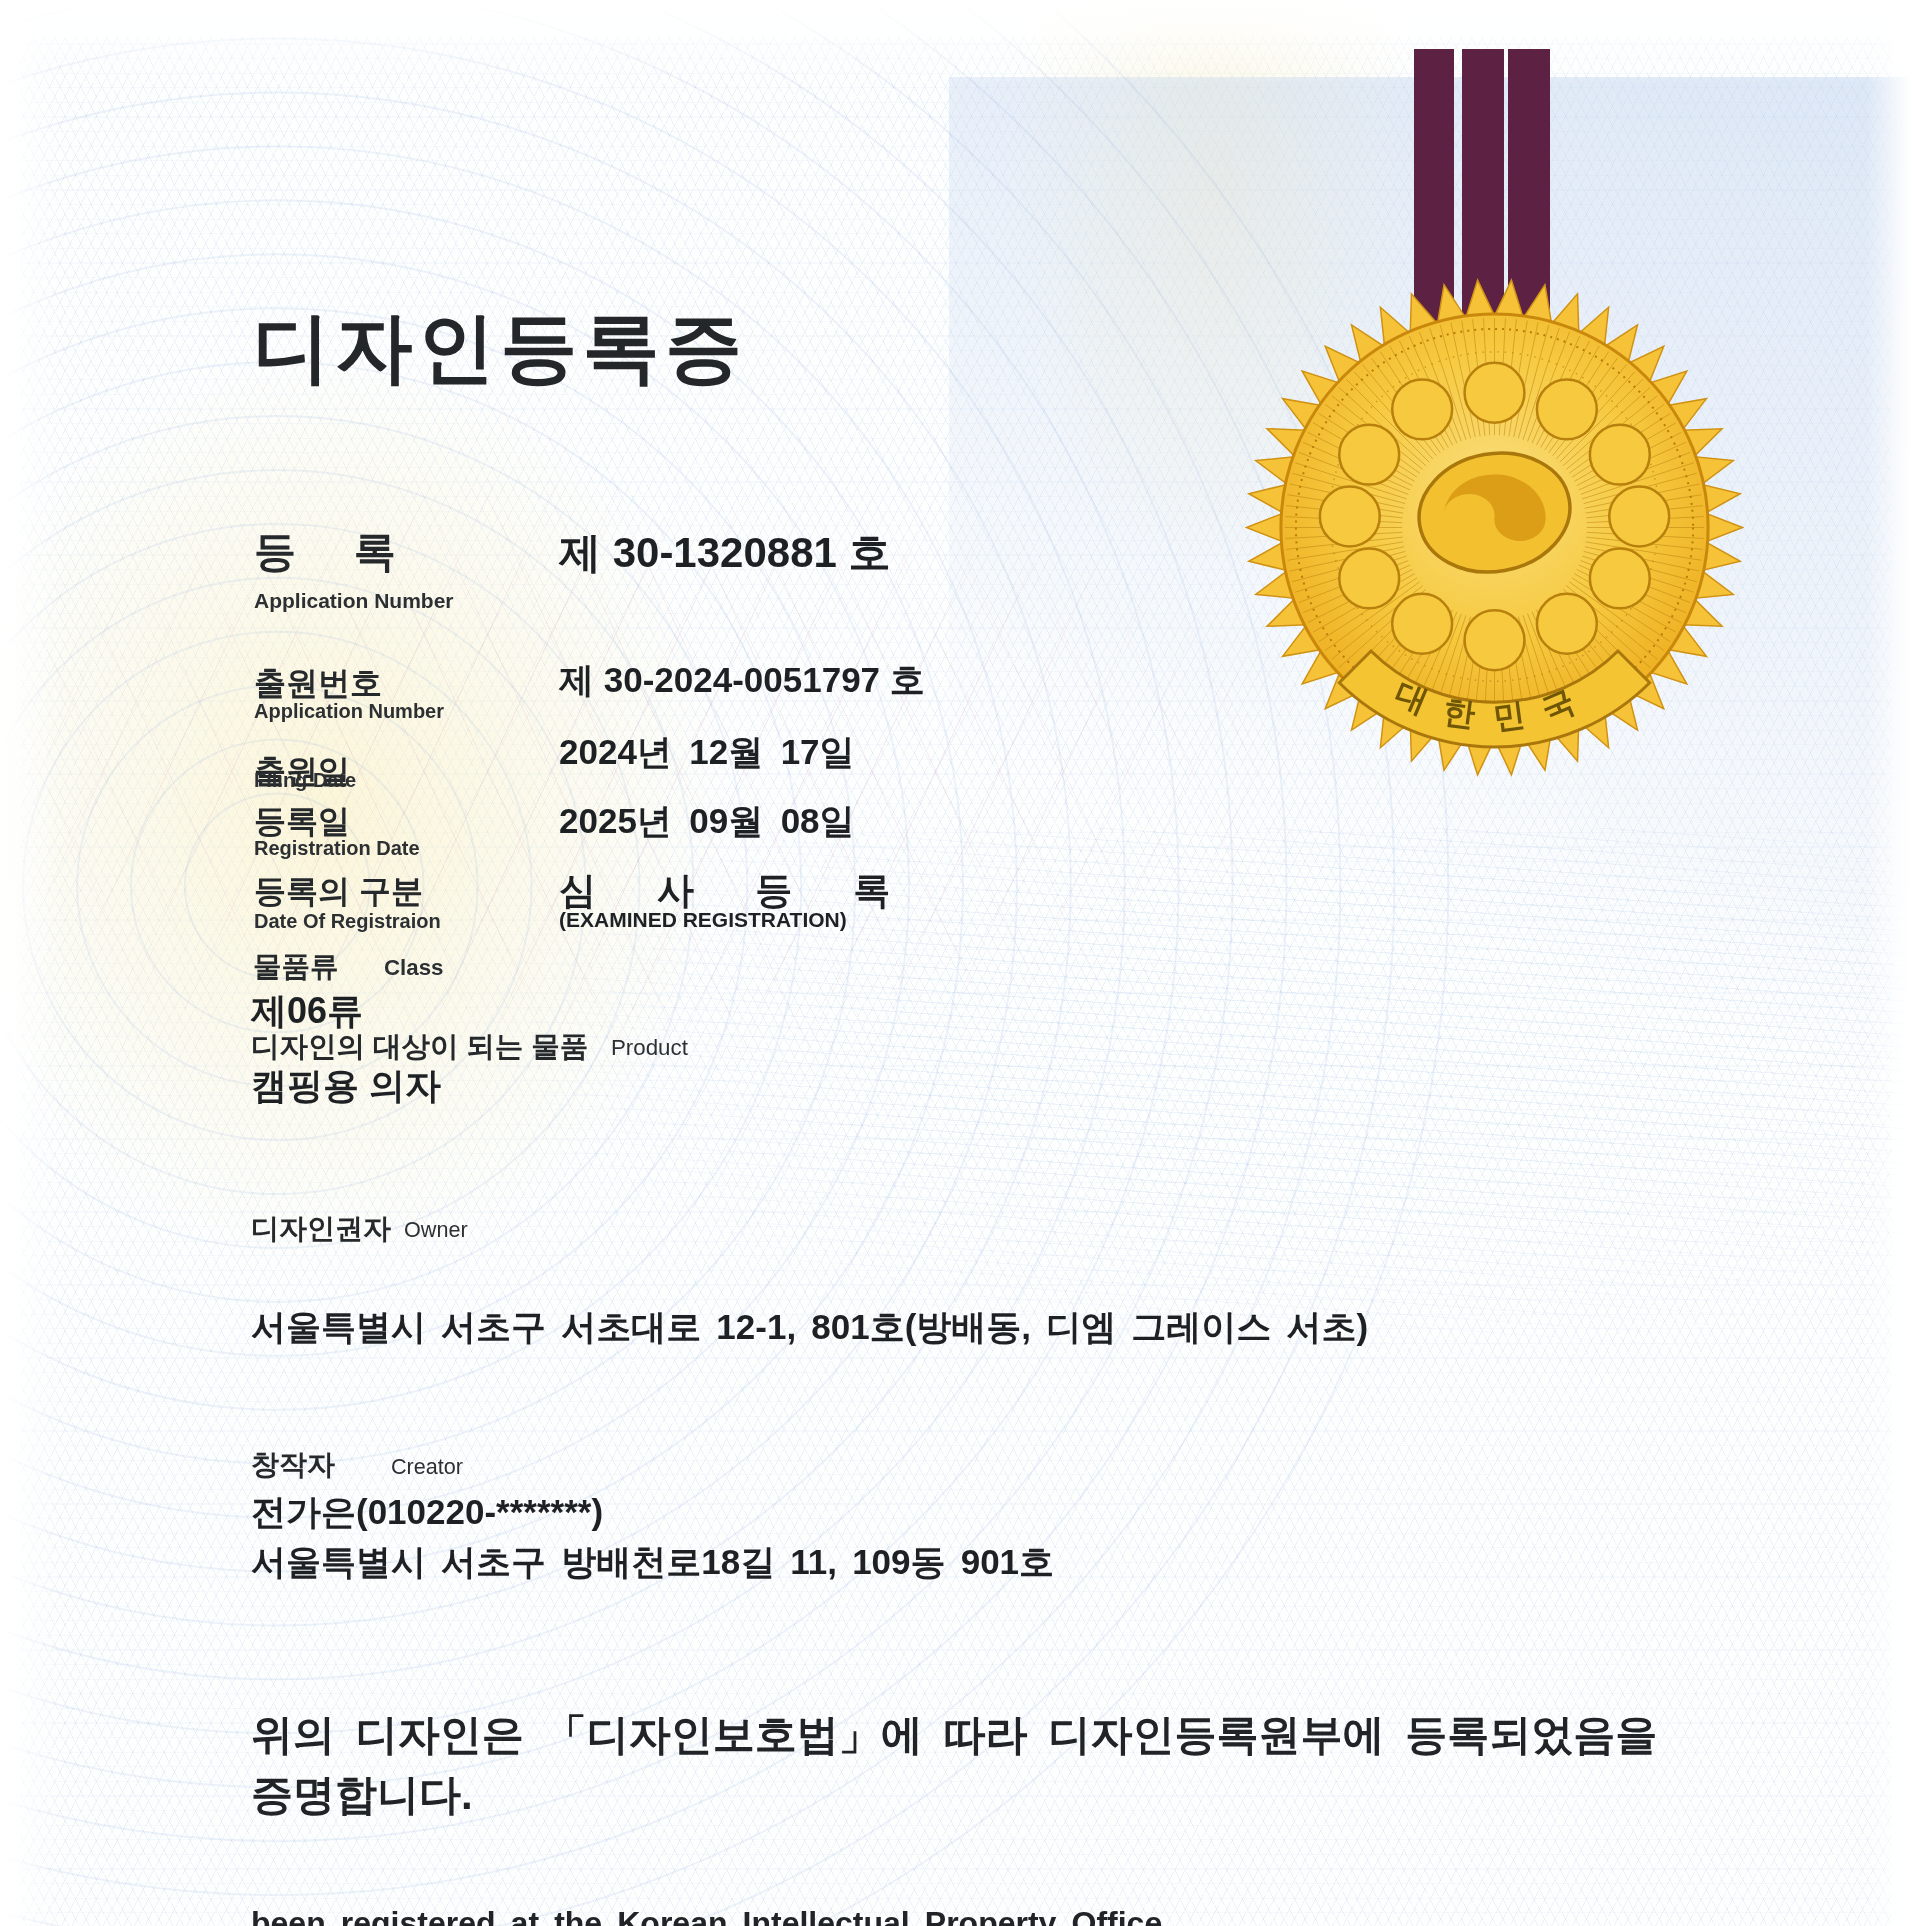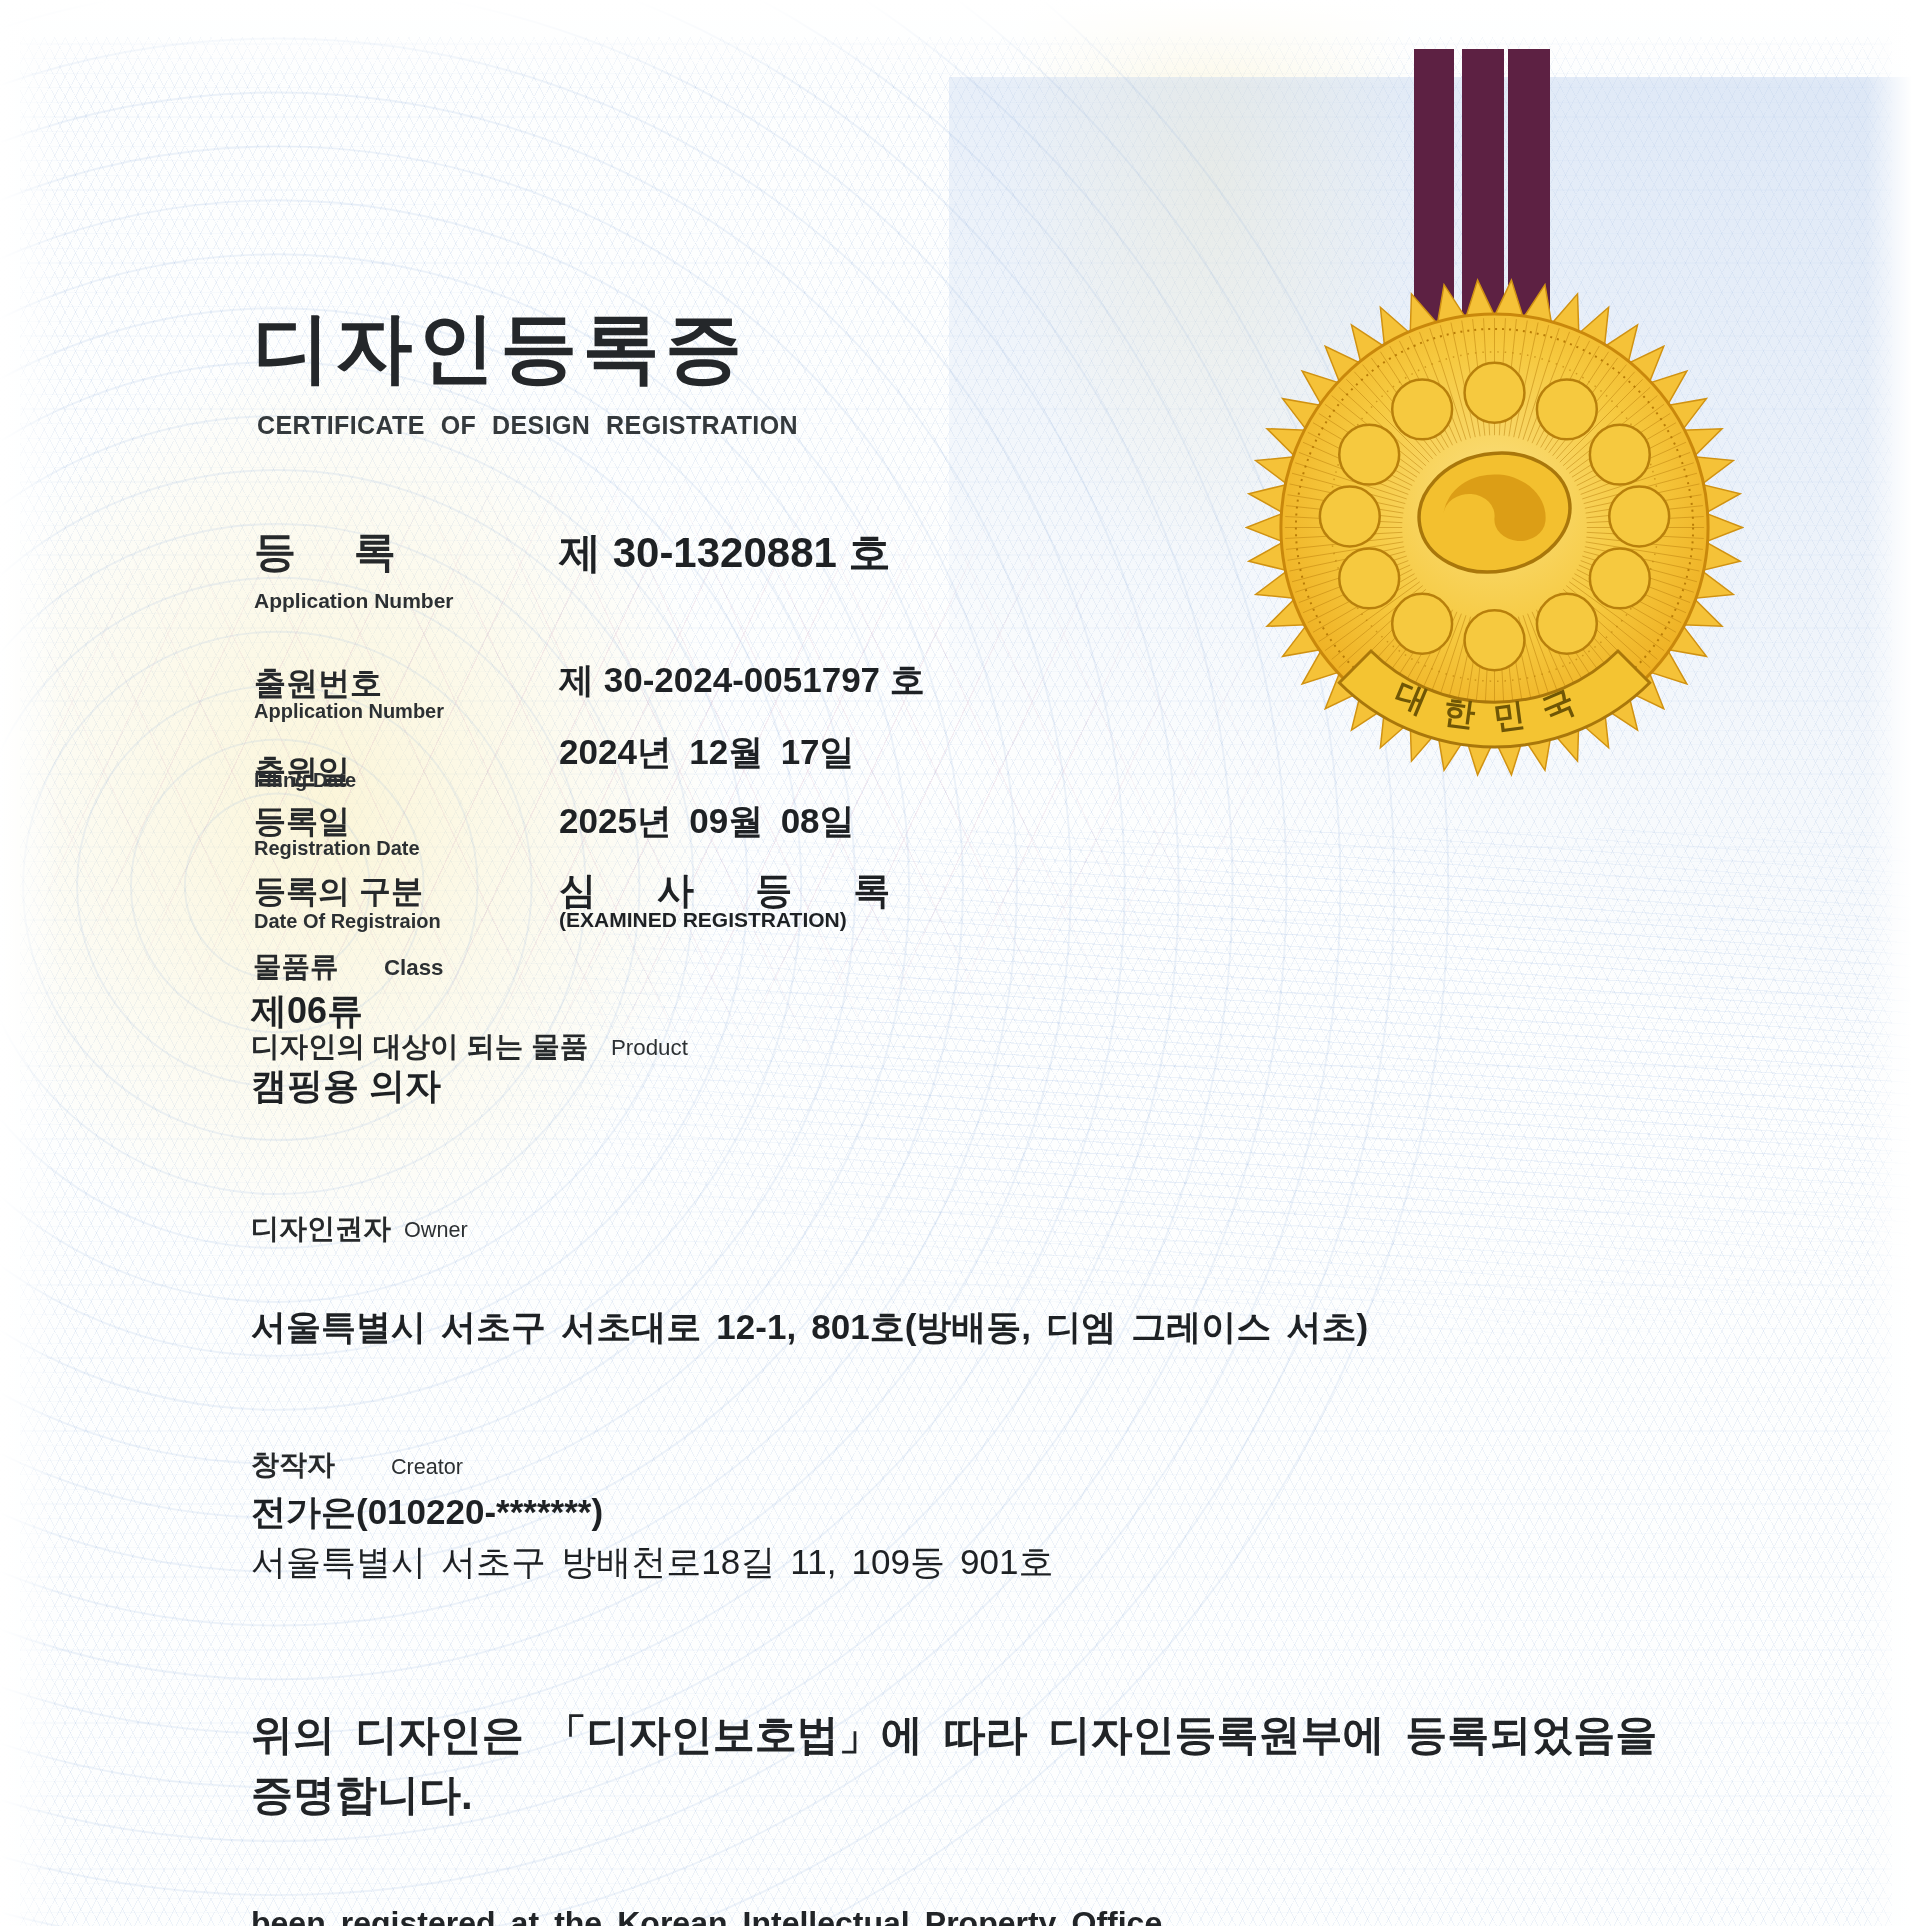--- a/index.html
+++ b/index.html
@@ -127,21 +127,20 @@
     <ellipse cx="500" cy="470" rx="152" ry="118" fill="#f3c02f" stroke="#a9770b" stroke-width="7" transform="rotate(-10 500 470)"></ellipse>
     <path d="M398,472 a102,86 0 1 1 204,16 a51,43 0 1 1 -102,-8 a51,43 0 1 0 -102,-8 z" fill="#d99a14" opacity="0.9"></path>
     <path d="M189,811 A440,440 0 0 0 811,811 L747.5,747.5 A350,350 0 0 1 252.5,747.5 Z" fill="#f4c432" stroke="#a9770b" stroke-width="6"></path>
     <path id="bannerArc" d="M193.6,757.1 A400,400 0 0 0 806.4,757.1" fill="none"></path>
     <text font-size="64" font-weight="700" fill="#6f5606" letter-spacing="42">
       <textPath href="#bannerArc" startOffset="50%" text-anchor="middle">대한민국</textPath>
     </text>
   </svg>
 
   <div class="abs title">디자인등록증</div>
-  <div class="abs subtitle">CERTIFICATE OF DESIGN REGISTRATION</div>
 
   <div class="abs lab-ko" style="left:254px;top:524px;font-size:42px;letter-spacing:23px;">등 록</div>
   <div class="abs val" style="left:559px;top:525px;font-size:42px;">제 30-1320881 호</div>
   <div class="abs lab-en" style="left:254px;top:589px;font-size:21px;">Application Number</div>
 
   <div class="abs lab-ko" style="left:254px;top:662px;font-size:32px;">출원번호</div>
   <div class="abs val" style="left:559px;top:657px;font-size:35px;">제 30-2024-0051797 호</div>
   <div class="abs lab-en" style="left:254px;top:700px;font-size:20px;">Application Number</div>
 
   <div class="abs lab-ko" style="left:254px;top:750px;font-size:32px;">출원일</div>
@@ -165,20 +164,20 @@
   <div class="abs lab-en" style="left:611px;top:1035px;font-size:22.3px;font-weight:500;">Product</div>
   <div class="abs val" style="left:251px;top:1062px;font-size:36px;font-weight:800;">캠핑용 의자</div>
 
   <div class="abs lab-ko" style="left:251px;top:1210px;font-size:28px;font-weight:700;">디자인권자</div>
   <div class="abs lab-en" style="left:404px;top:1217px;font-size:21.6px;font-weight:500;">Owner</div>
   <div class="abs val" style="left:251px;top:1304px;font-size:35px;font-weight:800;word-spacing:5.4px;">서울특별시 서초구 서초대로 12-1, 801호(방배동, 디엠 그레이스 서초)</div>
 
   <div class="abs lab-ko" style="left:251px;top:1446px;font-size:28px;font-weight:700;">창작자</div>
   <div class="abs lab-en" style="left:391px;top:1454px;font-size:21.6px;font-weight:500;">Creator</div>
   <div class="abs val" style="left:251px;top:1489px;font-size:35px;font-weight:800;">전가은(010220-*******)</div>
-  <div class="abs val" style="left:251px;top:1539px;font-size:35px;font-weight:400;word-spacing:5.4px;">서울특별시 서초구 방배천로18길 11, 109동 901호</div>
+  <div class="abs val" style="left:251px;top:1539px;font-size:35px;font-weight:700;word-spacing:5.4px;">서울특별시 서초구 방배천로18길 11, 109동 901호</div>
 
   <div class="abs st-ko" style="left:251px;top:1707px;">위의 디자인은 「디자인보호법」에 따라 디자인등록원부에 등록되었음을</div>
   <div class="abs st-ko" style="left:251px;top:1767px;">증명합니다.</div>
   <div class="abs st-en" style="left:251px;top:1905px;">been registered at the Korean Intellectual Property Office.</div>
 
 </div>
 
 
 </body></html>

